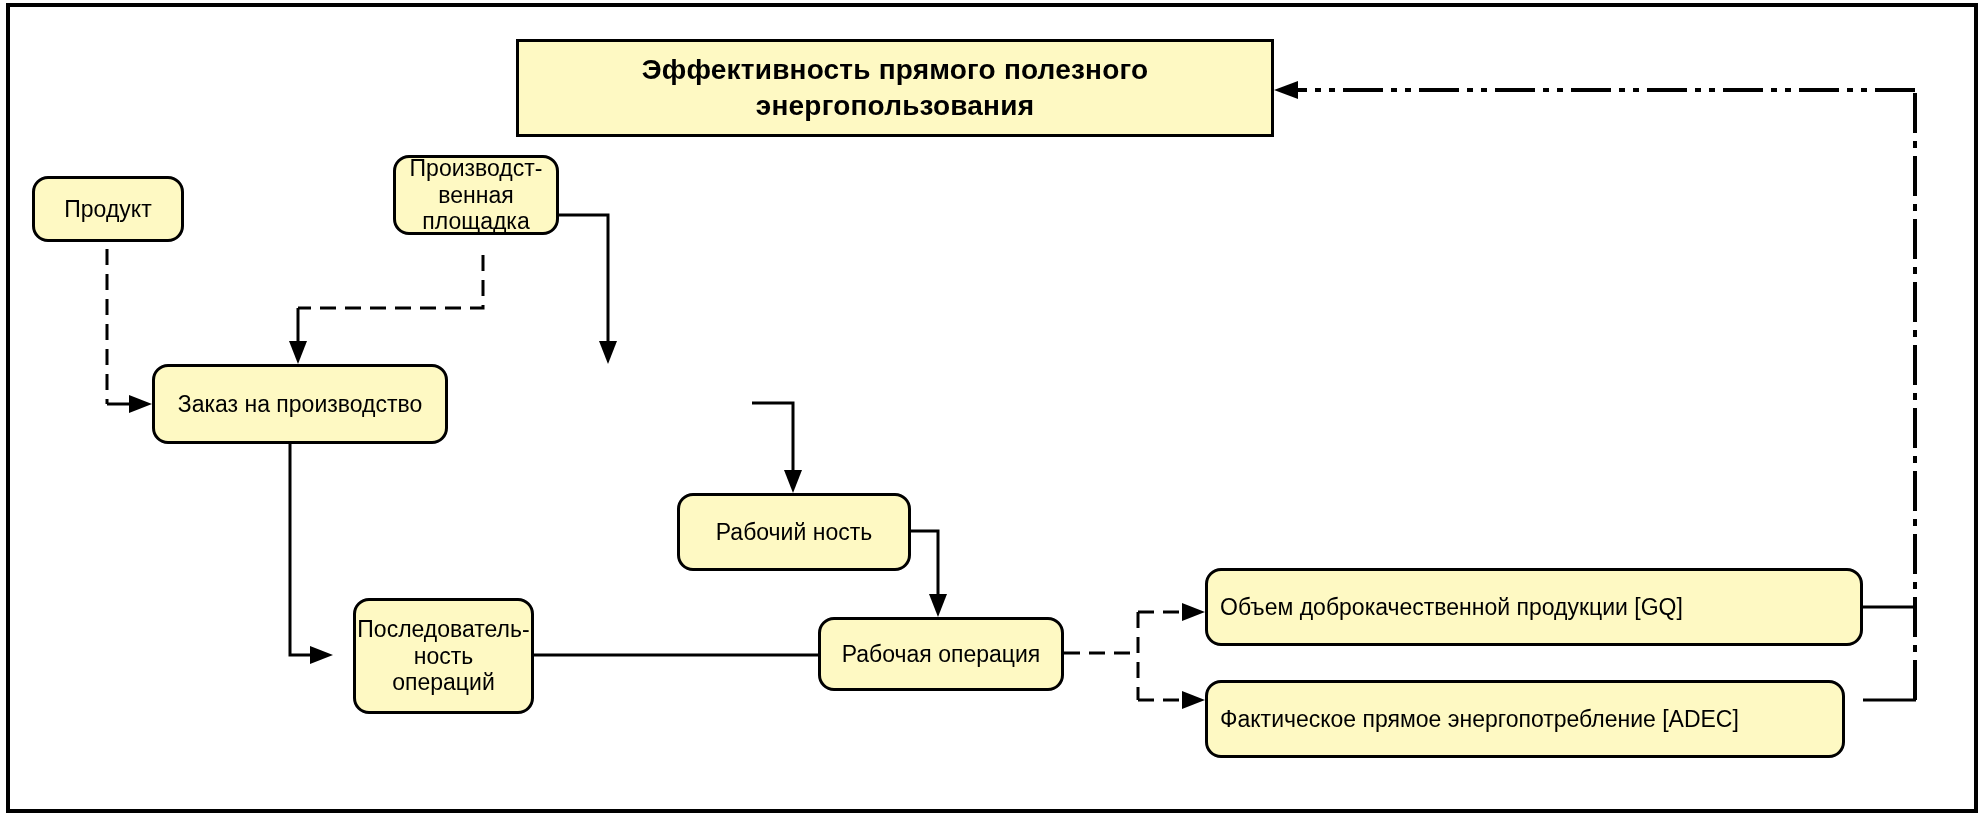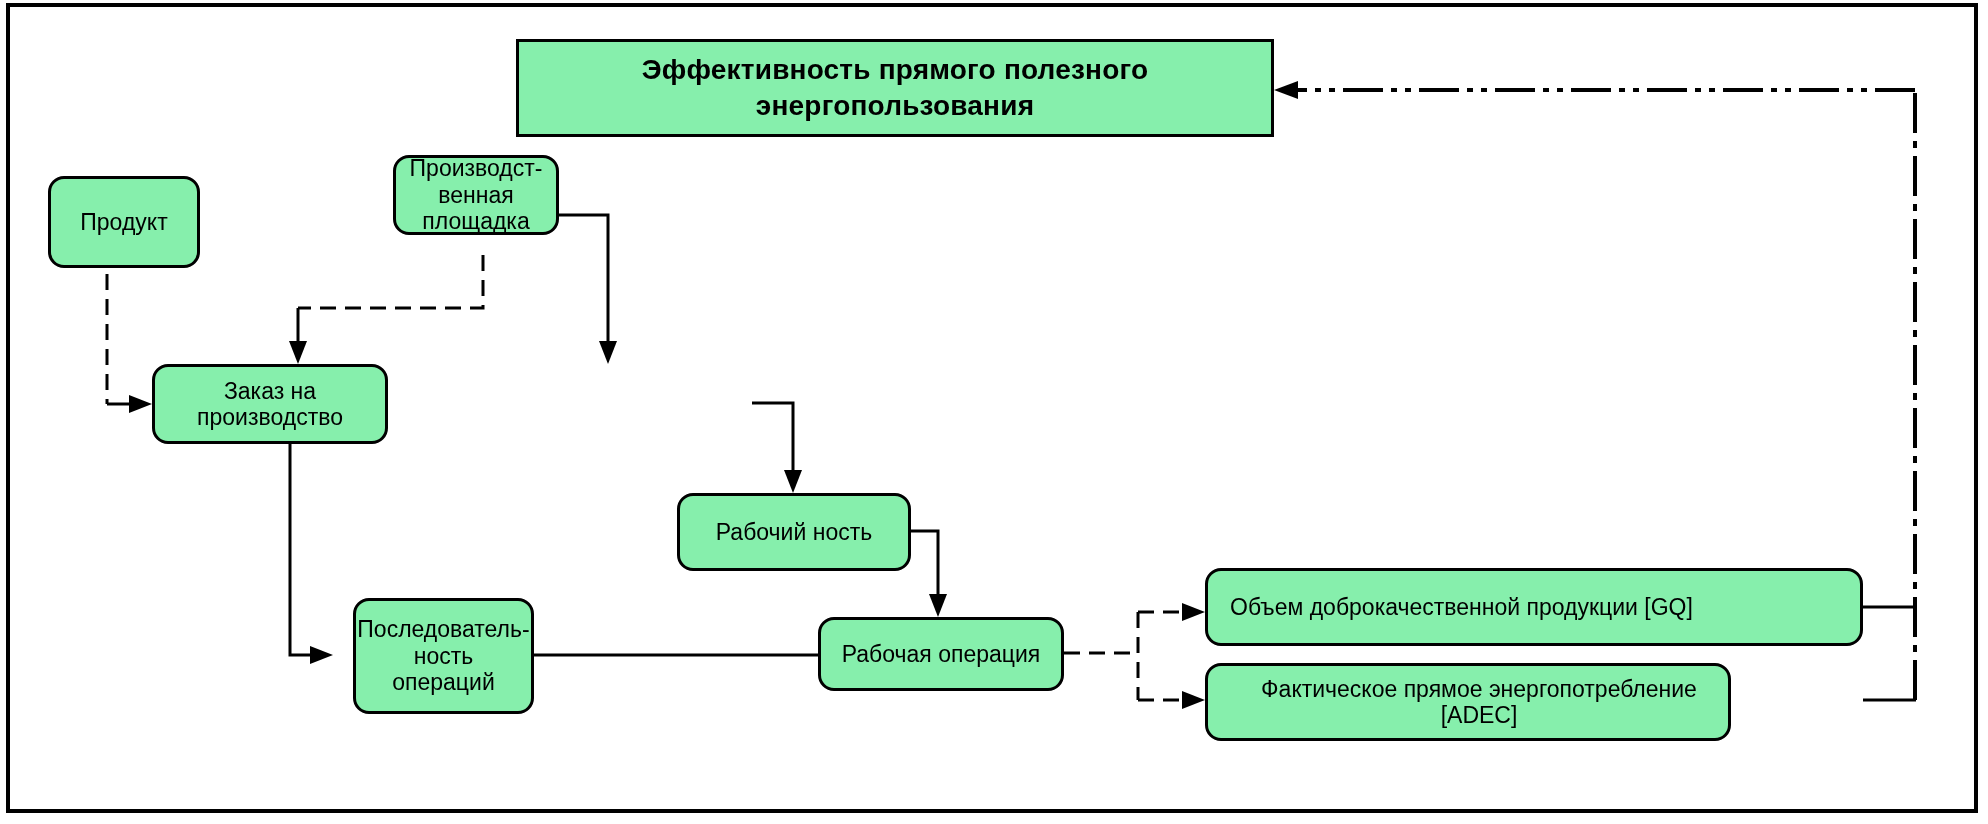--- a/index.html
+++ b/index.html
@@ -11,41 +11,41 @@
     color:#000;
     overflow:hidden;
   }
   .outer-frame{
     position:absolute;left:6px;top:3px;width:1972px;height:810px;
     border:4px solid #000;box-sizing:border-box;
   }
   .svg-layer{position:absolute;left:0;top:0;width:1988px;height:824px;}
   .node{
     position:absolute;box-sizing:border-box;
-    border:3px solid #000;border-radius:16px;background:#86efac;
+    border:3px solid #000;border-radius:16px;background:#fef9c3;
     display:flex;align-items:center;justify-content:center;
     text-align:center;font-size:23px;line-height:1.15;
     white-space:pre-line;
   }
   .node.sharp{border-radius:0;}
   .node.title-node{
     font-size:28px;font-weight:700;line-height:1.3;letter-spacing:0.2px;
   }
-  .node.left-align{justify-content:flex-start;text-align:center;padding-left:22px;}
+  .node.left-align{justify-content:flex-start;text-align:left;padding-left:12px;}
   
   .n-title{left:516px;top:39px;width:758px;height:98px;}
-  .n-product{left:32px;top:176px;width:152px;height:92px;margin-left:16px;}
+  .n-product{left:32px;top:176px;width:152px;height:66px;}
   .n-site{left:393px;top:155px;width:166px;height:80px;}
-  .n-order{left:152px;top:364px;width:236px;height:80px;}
+  .n-order{left:152px;top:364px;width:296px;height:80px;}
   .n-section{left:462px;top:364px;width:291px;height:81px;}
   .n-workcenter{left:677px;top:493px;width:234px;height:78px;}
   .n-sequence{left:333px;top:598px;width:181px;height:116px;margin-left:20px;}
   .n-operation{left:818px;top:617px;width:246px;height:74px;text-align:center;}
   .n-gq{left:1205px;top:568px;width:658px;height:78px;}
-  .n-adec{left:1205px;top:663px;width:526px;height:78px;}
+  .n-adec{left:1205px;top:680px;width:640px;height:78px;}
 </style>
 </head>
 <body>
 
 <div class="canvas">
 
   <div class="outer-frame"></div>
 
   <svg class="svg-layer" viewBox="0 0 1988 824" xmlns="http://www.w3.org/2000/svg">
 

